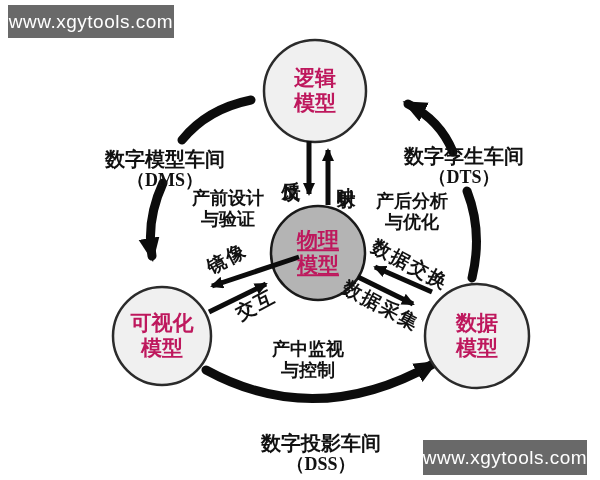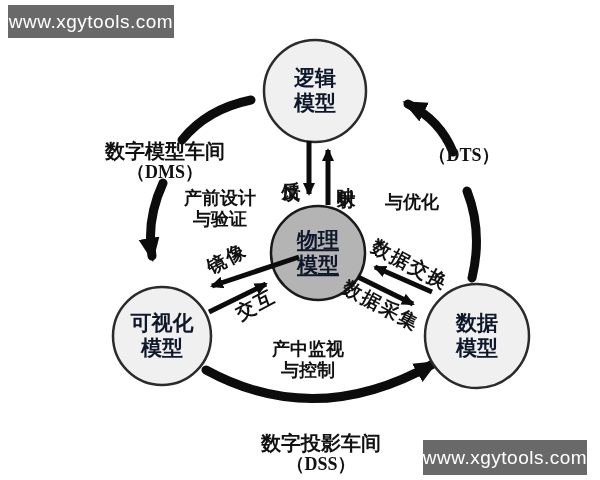--- a/index.html
+++ b/index.html
@@ -5,21 +5,21 @@
   html,body{margin:0;padding:0;}
   body{
     width:600px;height:480px;position:relative;background:#ffffff;
     font-family:"Liberation Serif","DejaVu Serif",serif;
     overflow:hidden;
   }
   #stage{position:absolute;left:0;top:0;width:600px;height:480px;}
   svg{position:absolute;left:0;top:0;}
   .node-label{
     position:absolute;transform:translate(-50%,-50%);
-    text-align:center;font-weight:bold;font-size:21px;line-height:1.18;color:#0f172a;
+    text-align:center;font-weight:bold;font-size:21px;line-height:1.18;color:#be185d;
   }
   .stage-label{
     position:absolute;transform:translateX(-50%);
     text-align:center;font-weight:bold;color:#111;white-space:nowrap;
   }
   .stage-label .l1{font-size:20px;line-height:1.1;}
   .stage-label .l2{font-size:18px;line-height:1.15;}
   .stage-label.small .l1{font-size:18px;}
   .stage-label.small .l2{font-size:18px;}
   .edge-label{
@@ -92,32 +92,34 @@
     <div>模型</div>
   </div>
 
   <div class="edge-label edge-vert" style="left:291px;top:168px;">反馈</div>
   <div class="edge-label edge-vert" style="left:346px;top:174px;">映射</div>
   <div class="edge-label edge-rot-l" style="left:227px;top:259px;">镜像</div>
   <div class="edge-label edge-rot-l" style="left:256px;top:305px;">交互</div>
   <div class="edge-label edge-rot-r" style="left:410px;top:265px;">数据交换</div>
   <div class="edge-label edge-rot-r" style="left:381px;top:306px;">数据采集</div>
 
-  <div class="stage-label" style="left:165px;top:140px;">
+  <div class="stage-label" style="left:165px;top:148px;">
     <div class="l1">数字模型车间</div>
     <div class="l2">（DMS）</div>
   </div>
-  <div class="stage-label small" style="left:220px;top:189px;">
+  <div class="stage-label small" style="left:228px;top:189px;">
     <div class="l1">产前设计</div>
     <div class="l2">与验证</div>
   </div>
   <div class="stage-label" style="left:464px;top:145px;">
+    <div class="l1">数字孪生车间</div>
     <div class="l2">（DTS）</div>
   </div>
   <div class="stage-label small" style="left:412px;top:192px;">
+    <div class="l1">产后分析</div>
     <div class="l2">与优化</div>
   </div>
   <div class="stage-label small" style="left:308px;top:340px;">
     <div class="l1">产中监视</div>
     <div class="l2">与控制</div>
   </div>
   <div class="stage-label" style="left:321px;top:396px;margin-top:36px;">
     <div class="l1">数字投影车间</div>
     <div class="l2">（DSS）</div>
   </div>

